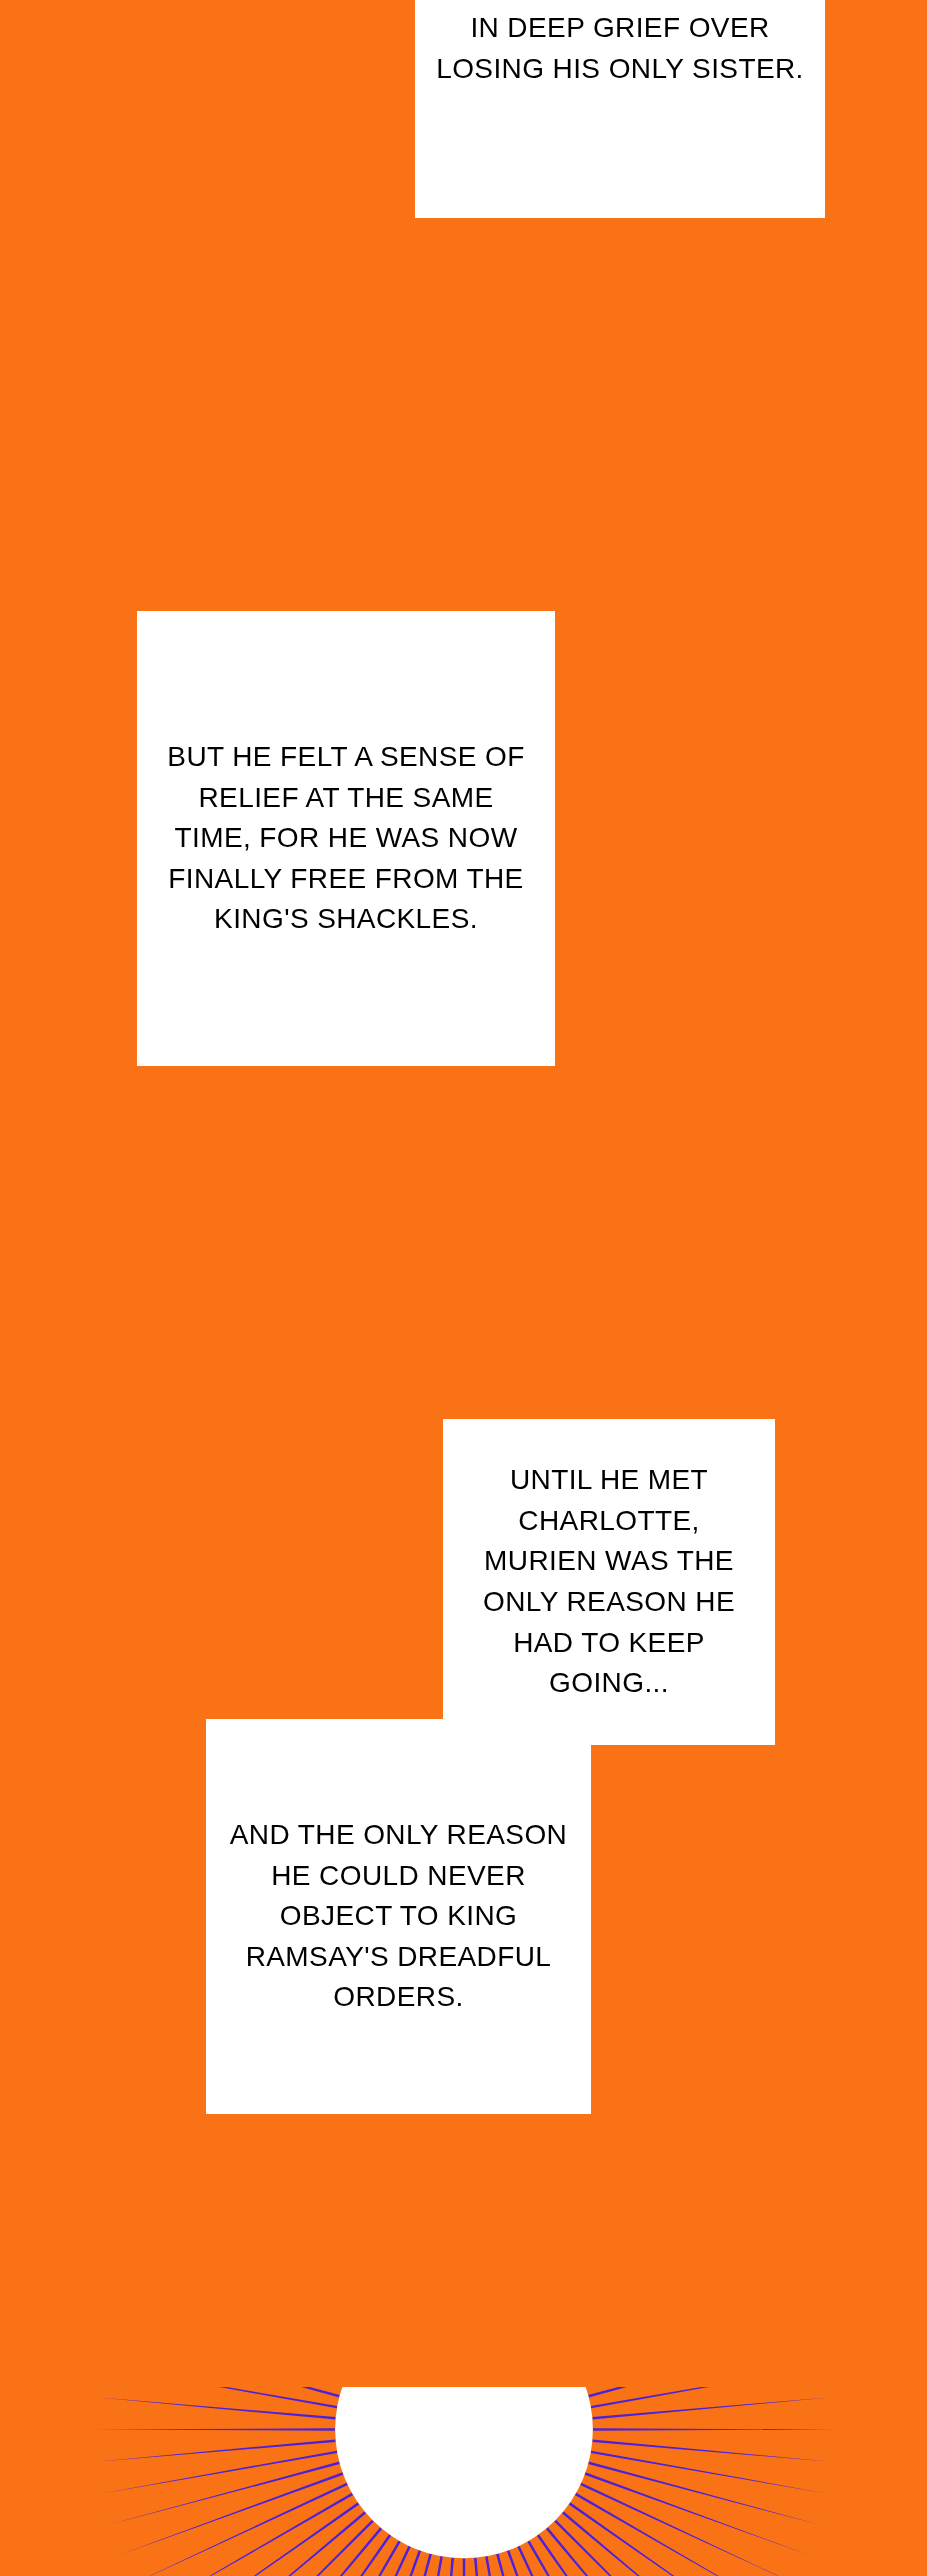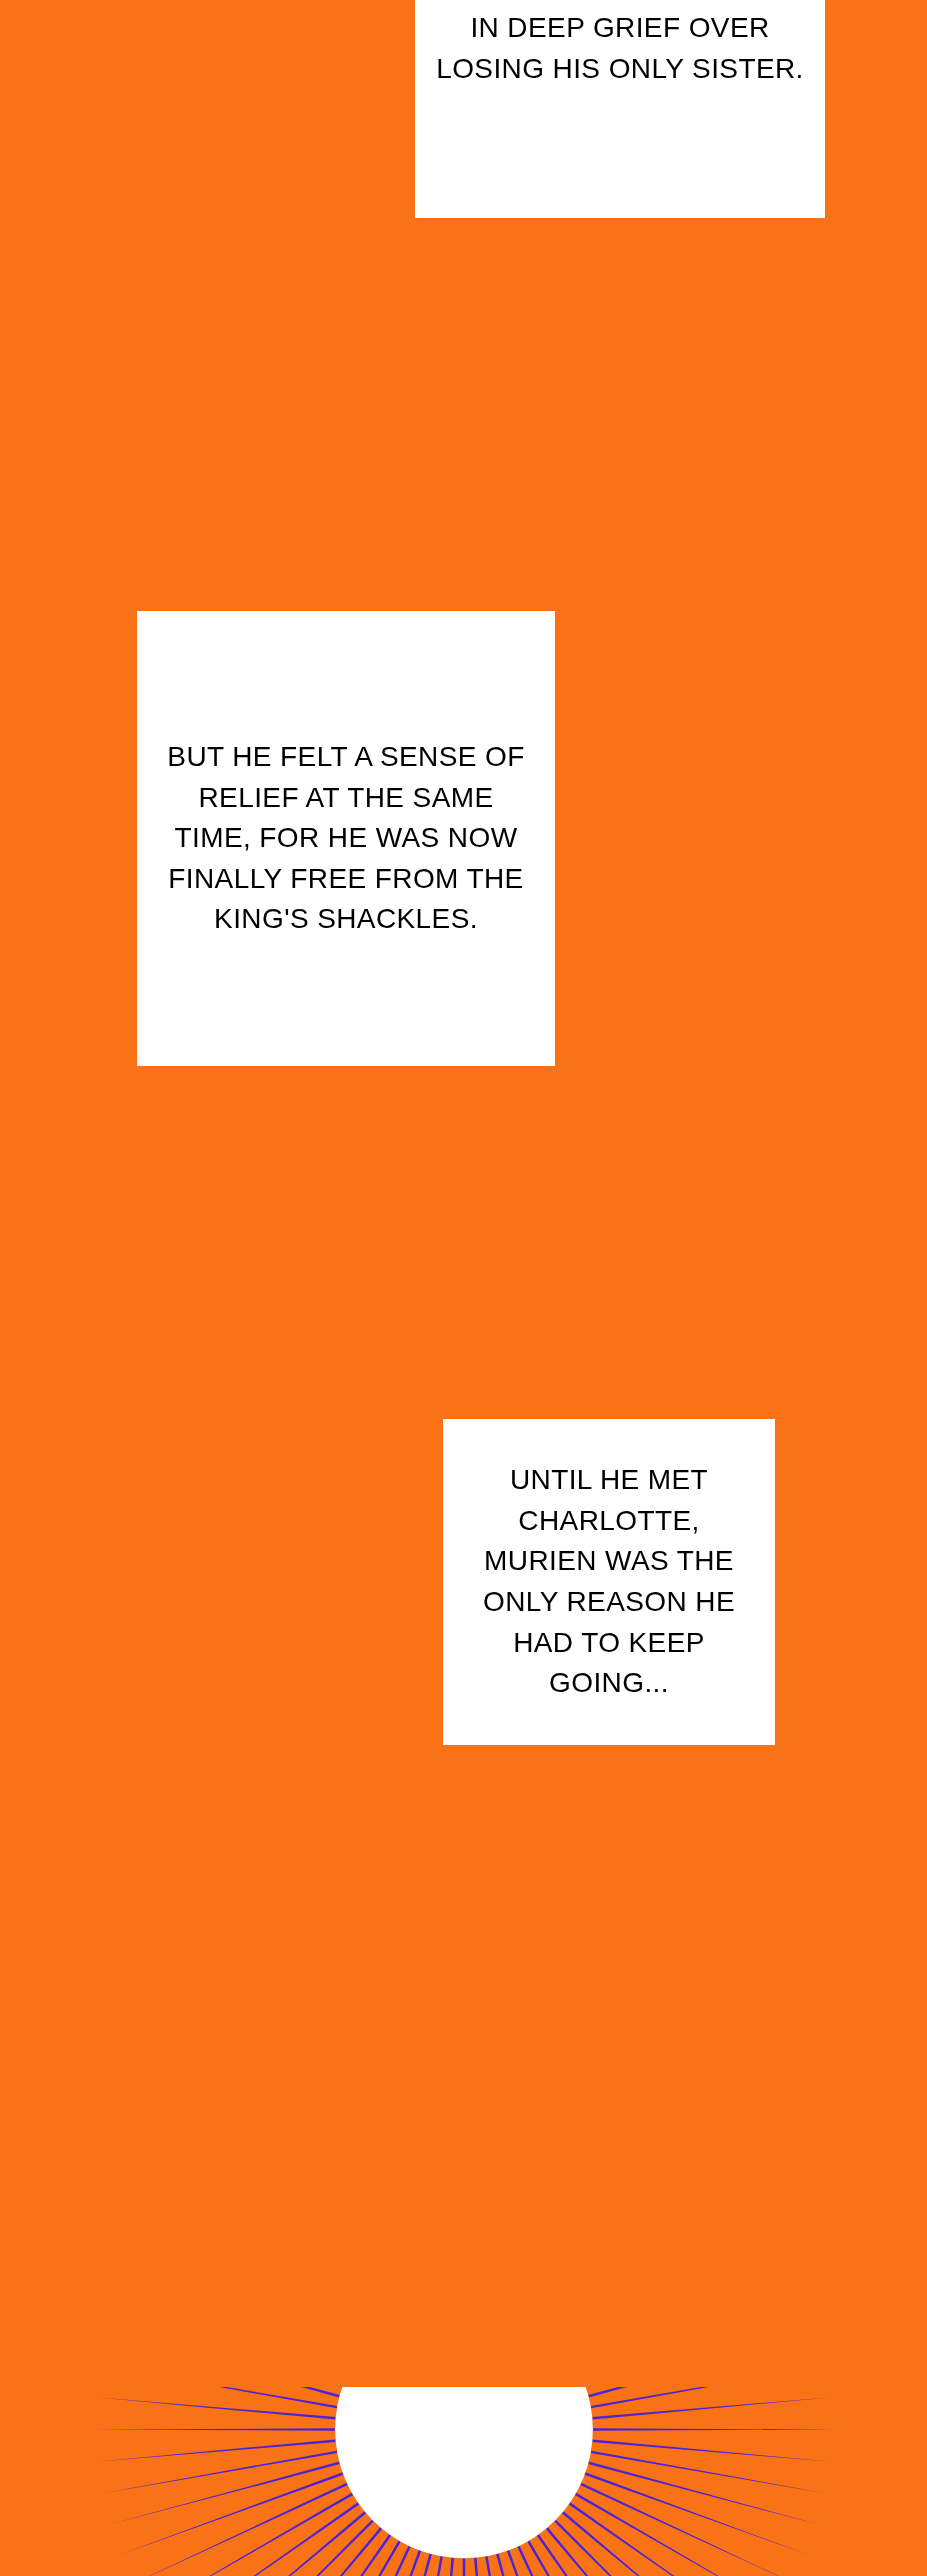--- a/index.html
+++ b/index.html
@@ -88,20 +88,21 @@
 <body>
 
 <div id="page">
 
   <div class="panel" id="panel-1">IN DEEP GRIEF OVER LOSING HIS ONLY SISTER.</div>
 
   <div class="panel" id="panel-2">BUT HE FELT A SENSE OF RELIEF AT THE SAME TIME, FOR HE WAS NOW FINALLY FREE FROM THE KING'S SHACKLES.</div>
 
   <div class="panel" id="panel-3">UNTIL HE MET CHARLOTTE, MURIEN WAS THE ONLY REASON HE HAD TO KEEP GOING...</div>
 
+  <div class="panel" id="panel-4">AND THE ONLY REASON HE COULD NEVER OBJECT TO KING RAMSAY'S DREADFUL ORDERS.</div>
 
   <div id="burst">
     <svg width="773" height="773" viewBox="-450 -450 900 900" aria-hidden="true">
       <g id="rays" fill="#4b21d9">
           <polygon points="150.0,-1.5 430.0,0.0 150.0,1.5" fill="#4b21d9"></polygon>
           <polygon points="149.6,11.6 428.4,37.5 149.3,14.6" fill="#4b21d9"></polygon>
           <polygon points="148.0,24.6 423.5,74.7 147.5,27.5" fill="#4b21d9"></polygon>
           <polygon points="145.3,37.4 415.3,111.3 144.5,40.3" fill="#4b21d9"></polygon>
           <polygon points="141.5,49.9 404.1,147.1 140.4,52.7" fill="#4b21d9"></polygon>
           <polygon points="136.6,62.0 389.7,181.7 135.3,64.7" fill="#4b21d9"></polygon>

